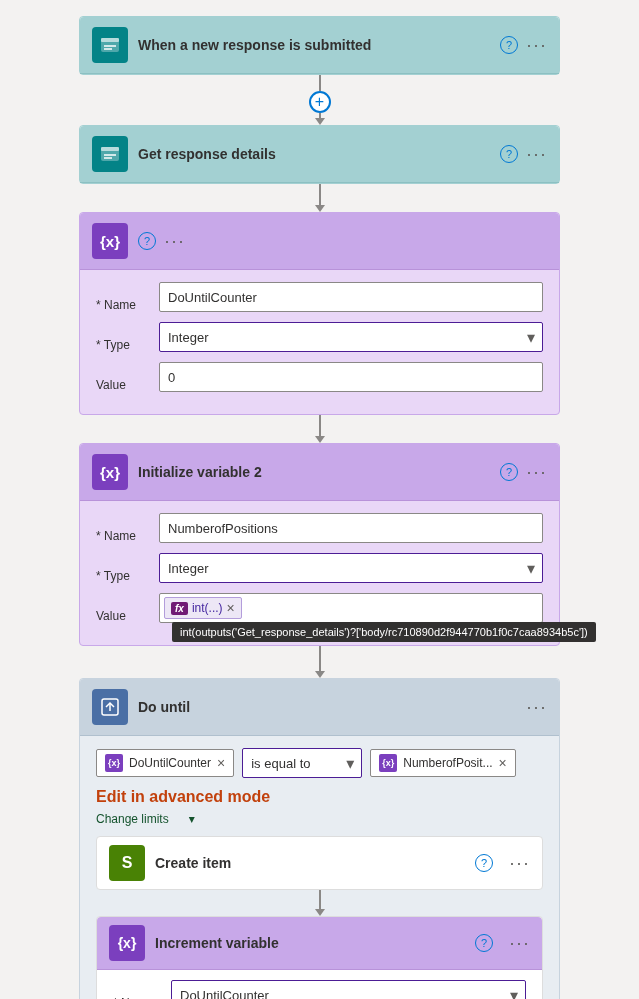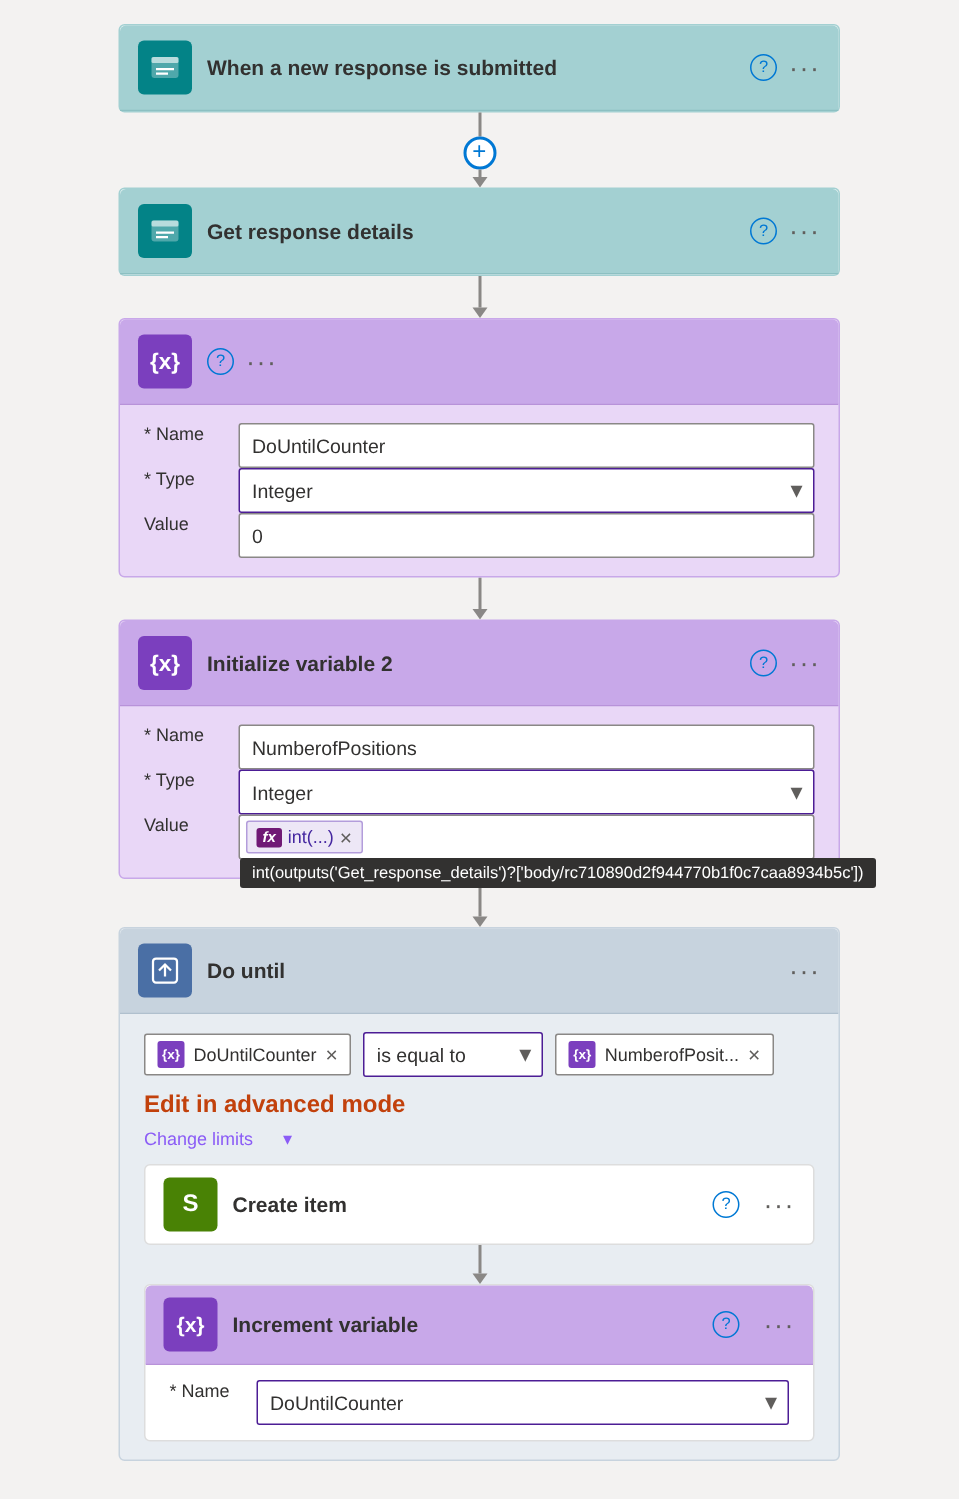--- a/index.html
+++ b/index.html
@@ -98,21 +98,22 @@
       border-radius: 4px 4px 0 0;
     }
 
     
     .flow-card-body {
       padding: 12px 16px;
     }
 
     .field-row {
       display: flex;
-      align-items: flex-start;
+      align-items: flex-end;
+      margin-bottom: 10px;
       gap: 8px;
     }
 
     .field-label {
       font-size: 12px;
       color: #323130;
       min-width: 55px;
       flex-shrink: 0;
     }
 
@@ -188,21 +189,21 @@
       color: white;
       padding: 1px 4px;
       border-radius: 2px;
       font-size: 10px;
       font-style: italic;
       font-weight: bold;
     }
 
     .expr-tooltip {
       position: absolute;
-      left: 0;
+      left: 12px;
       top: 28px;
       background: #323130;
       color: white;
       font-size: 11px;
       padding: 4px 8px;
       border-radius: 2px;
       white-space: nowrap;
       z-index: 10;
     }
 
@@ -302,21 +303,21 @@
       color: #c2410c;
       font-size: 16px;
       cursor: pointer;
       text-decoration: none;
       display: block;
       margin-bottom: 6px;
       font-weight: bold;
     }
 
     .change-limits {
-      color: #8b5cf6;
+      color: #14532d;
       font-size: 12px;
       cursor: pointer;
       display: flex;
       align-items: flex-start;
       gap: 20px;
       margin-bottom: 10px;
     }
 
     
     .nested-card {

